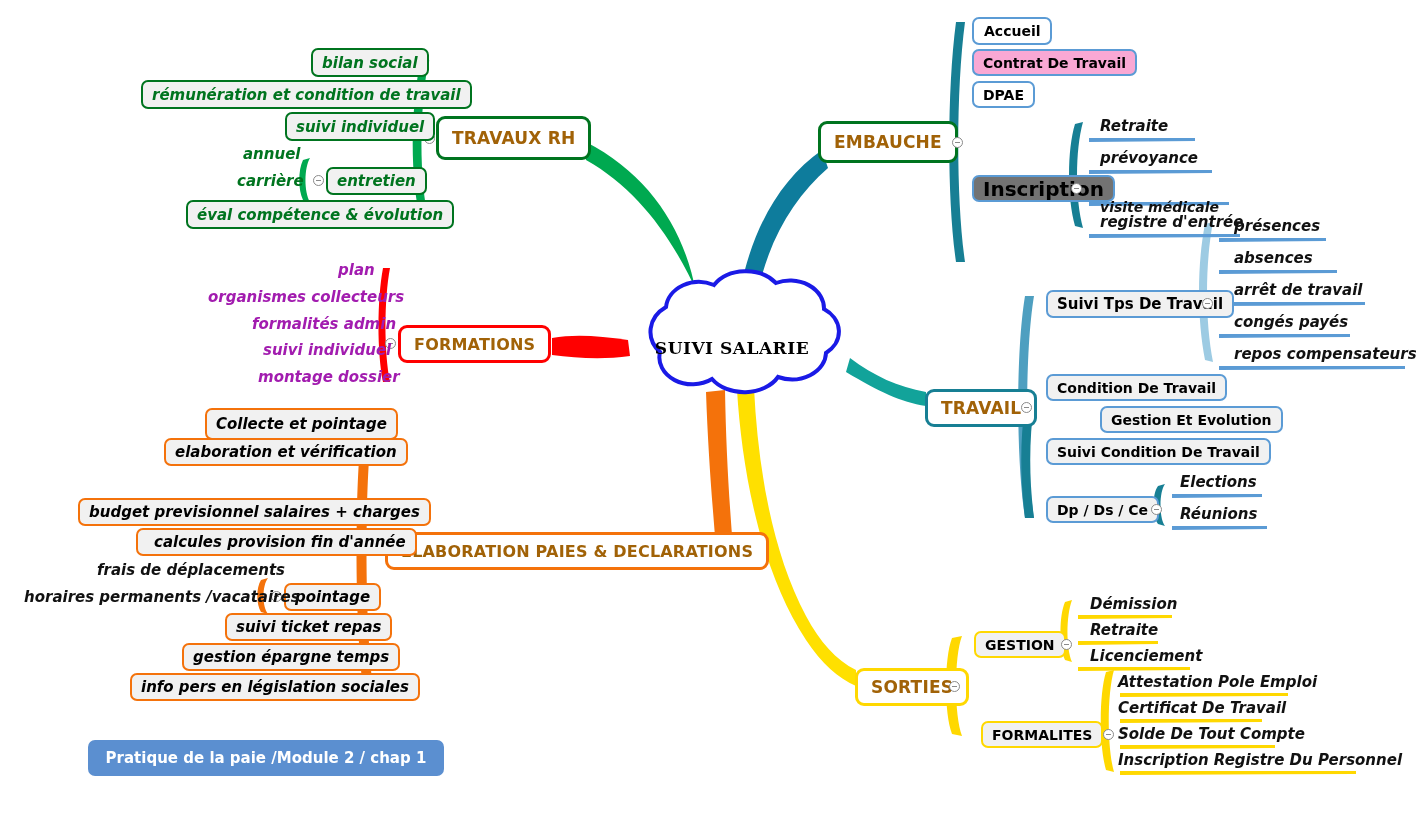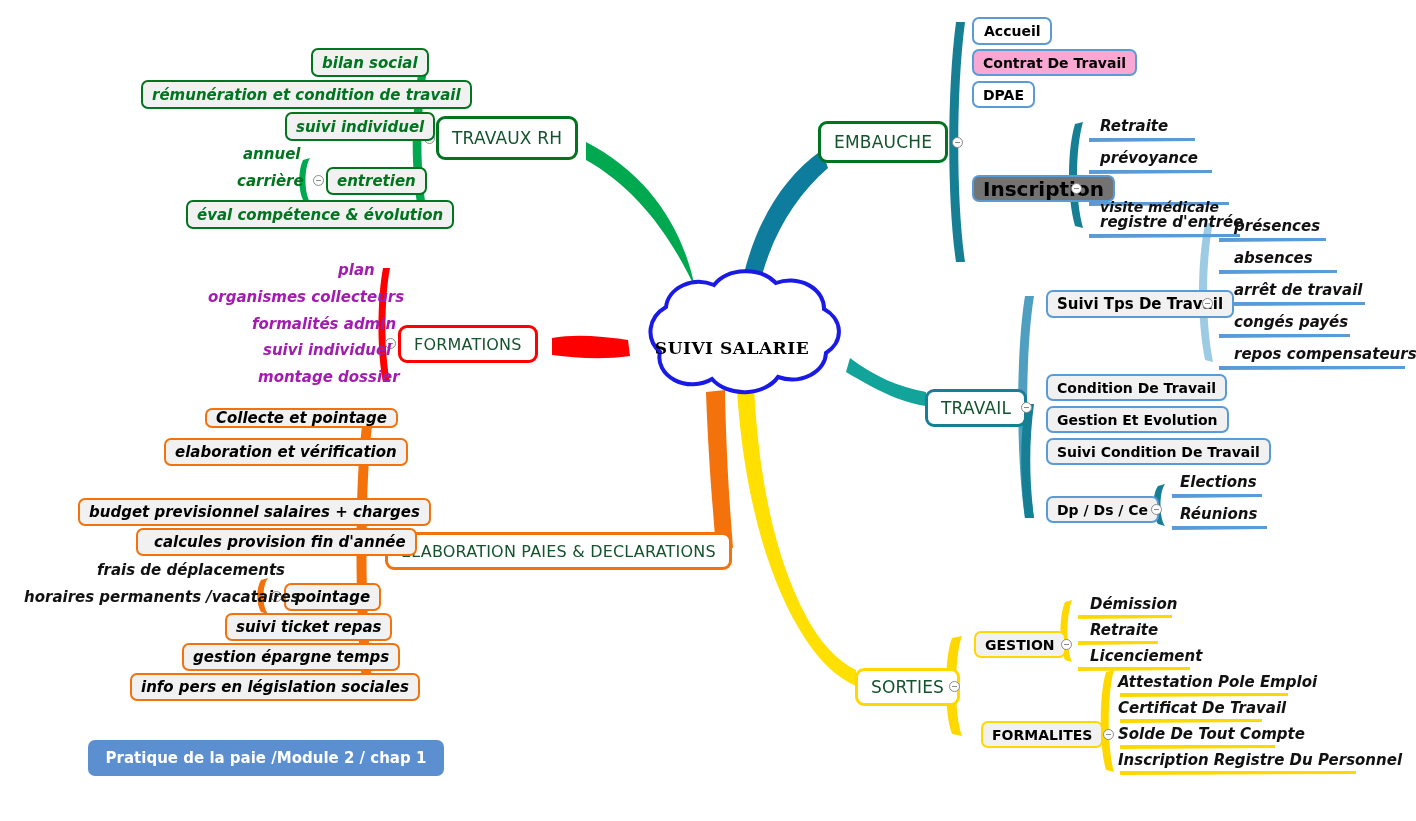--- a/index.html
+++ b/index.html
@@ -4,21 +4,21 @@
 <style>
   html,body{margin:0;padding:0;background:#ffffff;}
   body{width:1416px;height:821px;font-family:"DejaVu Sans","Liberation Sans",sans-serif;overflow:hidden;}
   #canvas{position:relative;width:1416px;height:821px;background:#fff;}
   svg.links{position:absolute;left:0;top:0;width:1416px;height:821px;pointer-events:none;}
 
   
   .node{position:absolute;box-sizing:border-box;display:flex;align-items:center;
         white-space:nowrap;border-style:solid;}
   .main-node{border-width:3px;border-radius:9px;background:#ffffff;
-             font-weight:400;color:#14532d;letter-spacing:.2px;padding:0 13px;text-align:right;}
+             font-weight:700;color:#a16207;letter-spacing:.2px;padding:0 13px;text-align:right;}
   .sub-node{border-width:2px;border-radius:7px;background:#f1f1f1;
             font-weight:700;padding:0 9px;}
   .leaf{position:absolute;white-space:nowrap;font-style:italic;font-weight:700;
         color:#111;}
 
   
   .c-green{border-color:#00741f;}
   .c-green-txt{color:#00741f;}
   .c-blue{border-color:#5b9bd5;}
   .c-teal{border-color:#177f94;}
@@ -167,21 +167,21 @@
   </div>
   <div class="leaf c-red-txt" style="left:258px;top:368px;font-size:15px;">
     <span>montage dossier</span>
   </div>
 
   <div class="node main-node c-orange" style="left:385px;top:532px;height:38px;font-size:16px;">
     <span>ELABORATION PAIES &amp; DECLARATIONS</span>
   </div>
   <div class="bullet" style="left:372px;top:545px;"></div>
 
-  <div class="node sub-node c-orange" style="left:205px;top:408px;height:20px;font-size:15px;font-style:italic;">
+  <div class="node sub-node c-orange" style="left:205px;top:408px;height:32px;font-size:15px;font-style:italic;">
     <span>Collecte et pointage</span>
   </div>
   <div class="node sub-node c-orange" style="left:164px;top:438px;height:28px;font-size:15px;font-style:italic;">
     <span>elaboration et vérification</span>
   </div>
   <div class="node sub-node c-orange" style="left:78px;top:498px;height:28px;font-size:15px;font-style:italic;">
     <span>budget previsionnel salaires + charges</span>
   </div>
   <div class="node sub-node c-orange" style="left:136px;top:528px;height:28px;font-size:15px;font-style:italic;padding-left:16px;">
     <span>calcules provision fin d'année</span>
@@ -258,21 +258,21 @@
   <div class="leaf" style="left:1234px;top:313px;font-size:15px;">
     <span>congés payés</span>
   </div>
   <div class="leaf" style="left:1234px;top:345px;font-size:15px;">
     <span>repos compensateurs</span>
   </div>
 
   <div class="node sub-node c-blue" style="left:1046px;top:374px;height:27px;font-size:14px;">
     <span>Condition De Travail</span>
   </div>
-  <div class="node sub-node c-blue" style="left:1046px;top:406px;height:27px;font-size:14px;">
+  <div class="node sub-node c-blue" style="left:1100px;top:406px;height:27px;font-size:14px;">
     <span>Gestion Et Evolution</span>
   </div>
   <div class="node sub-node c-blue" style="left:1046px;top:438px;height:27px;font-size:14px;">
     <span>Suivi Condition De Travail</span>
   </div>
   <div class="node sub-node c-blue" style="left:1046px;top:496px;height:27px;font-size:14px;">
     <span>Dp / Ds / Ce</span>
   </div>
   <div class="bullet" style="left:1151px;top:504px;"></div>
   <div class="leaf" style="left:1180px;top:473px;font-size:15px;">

